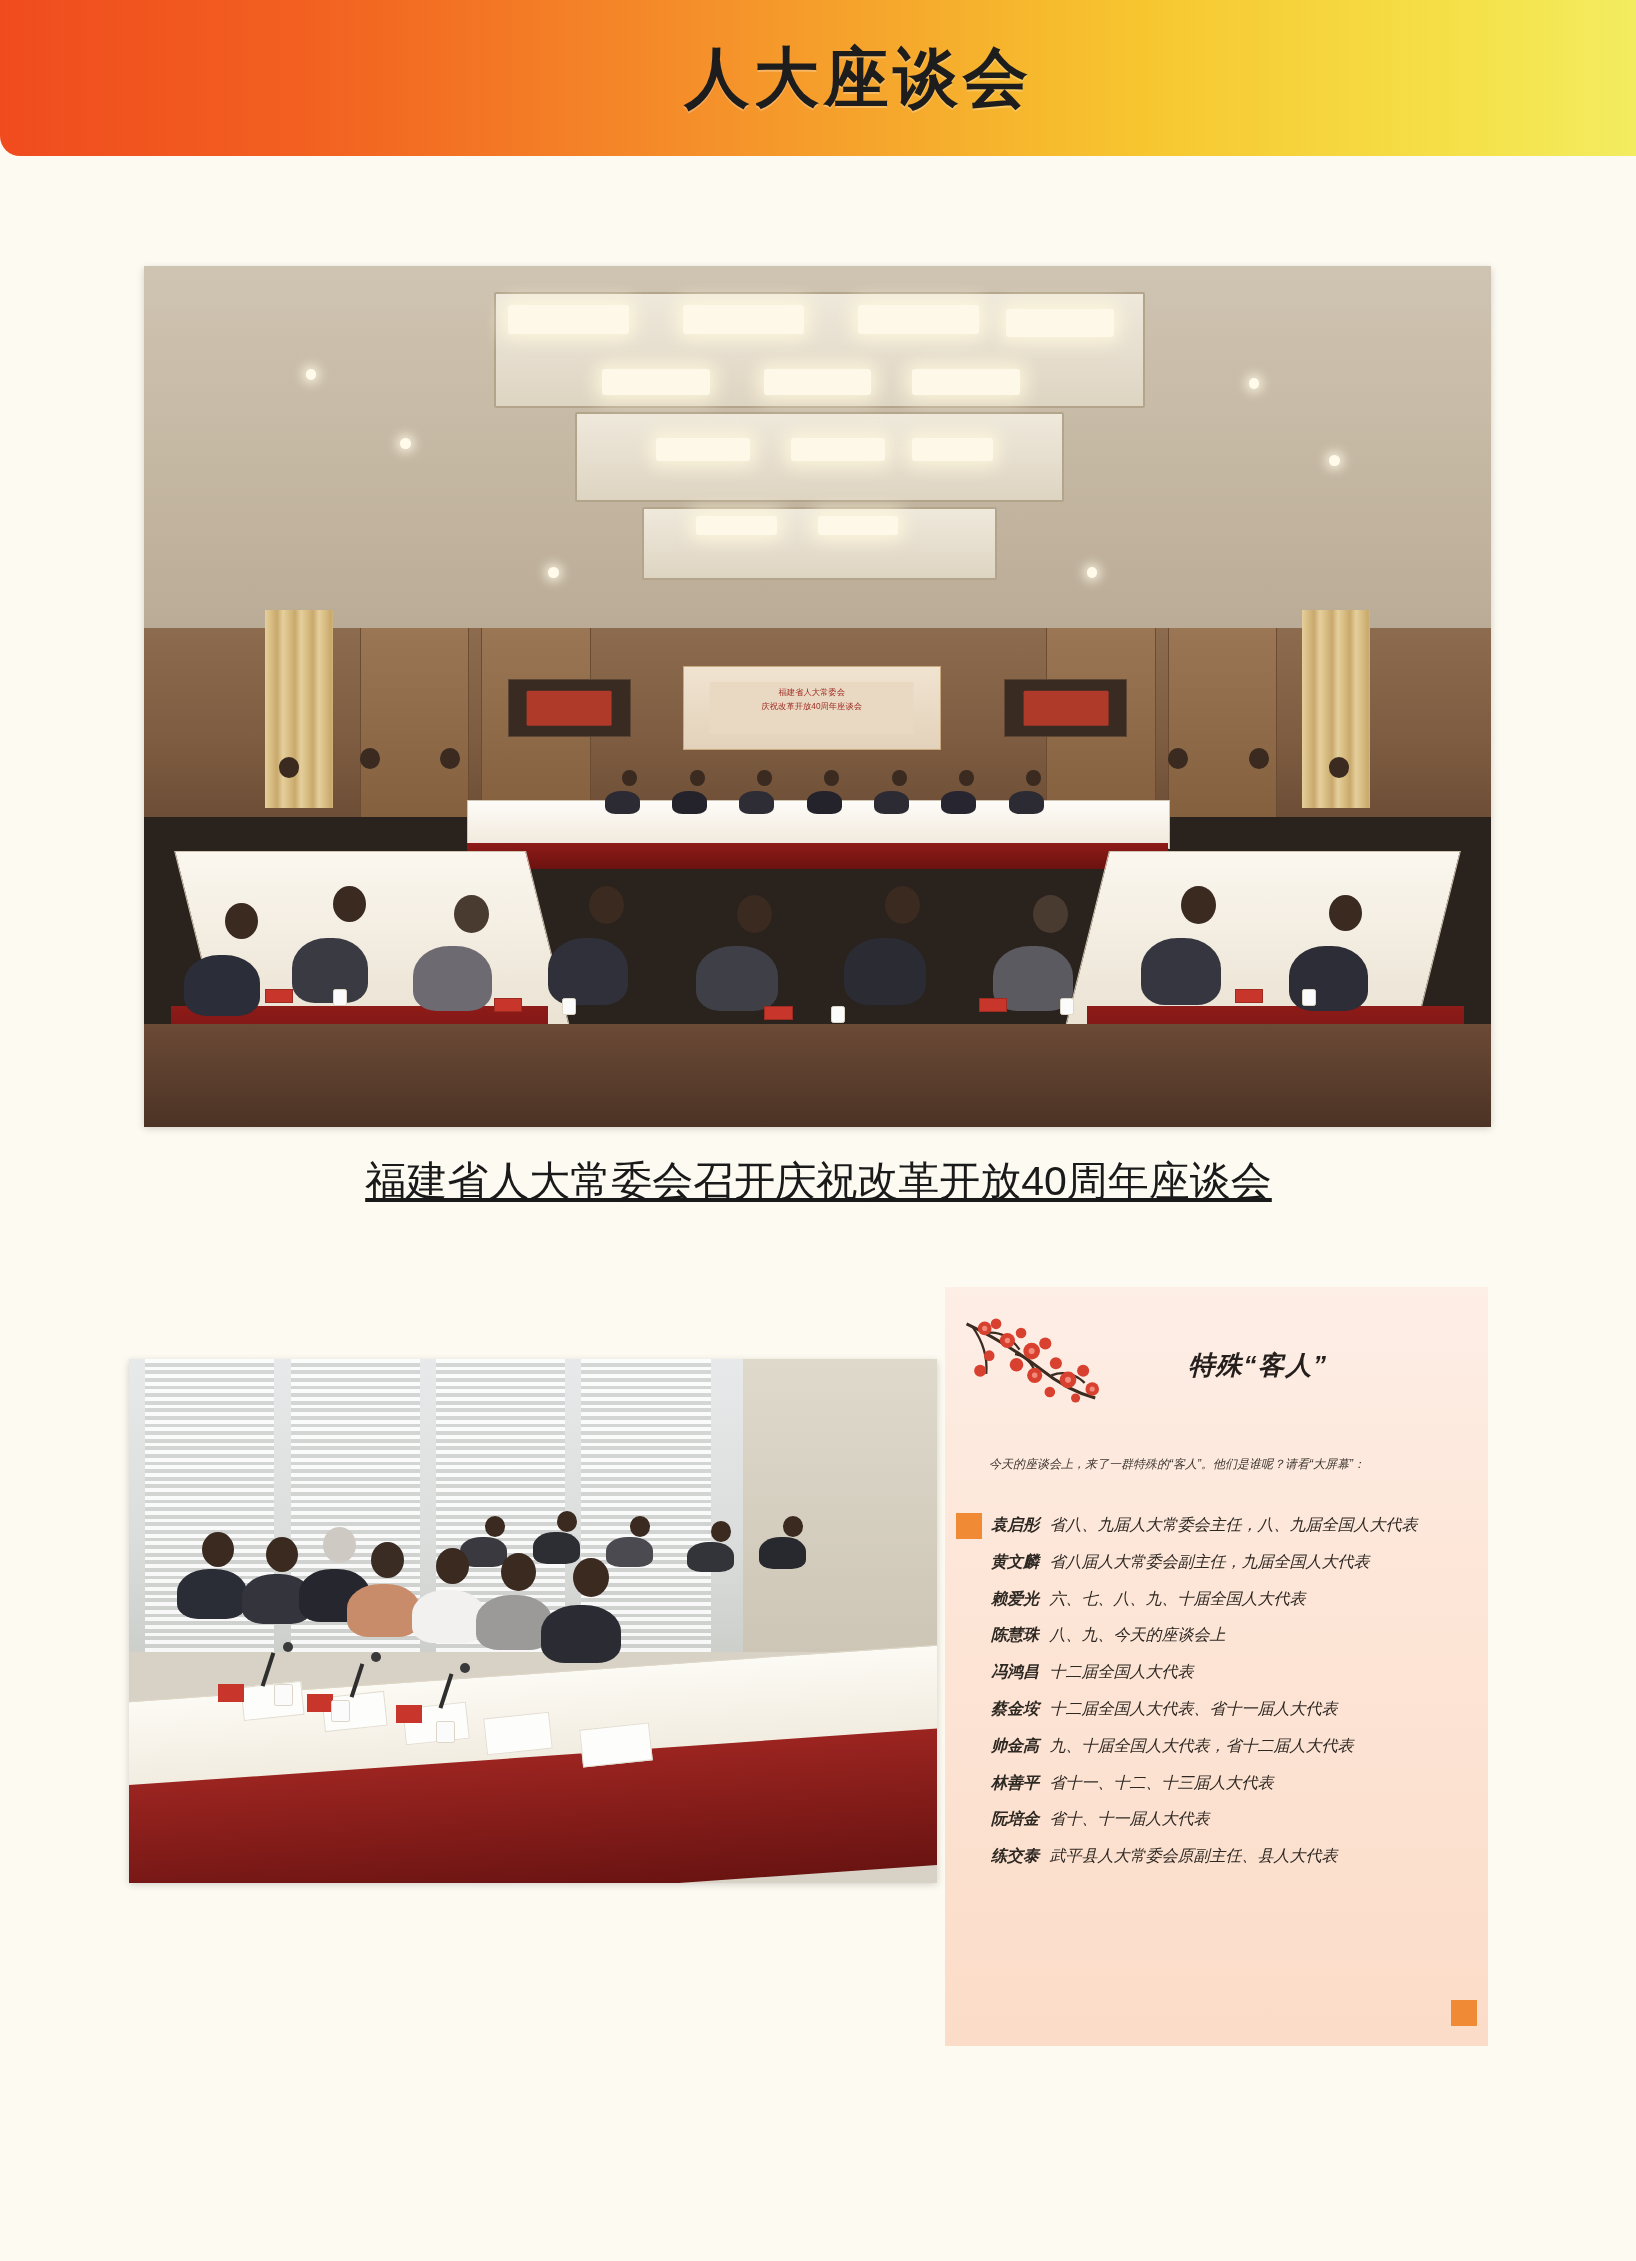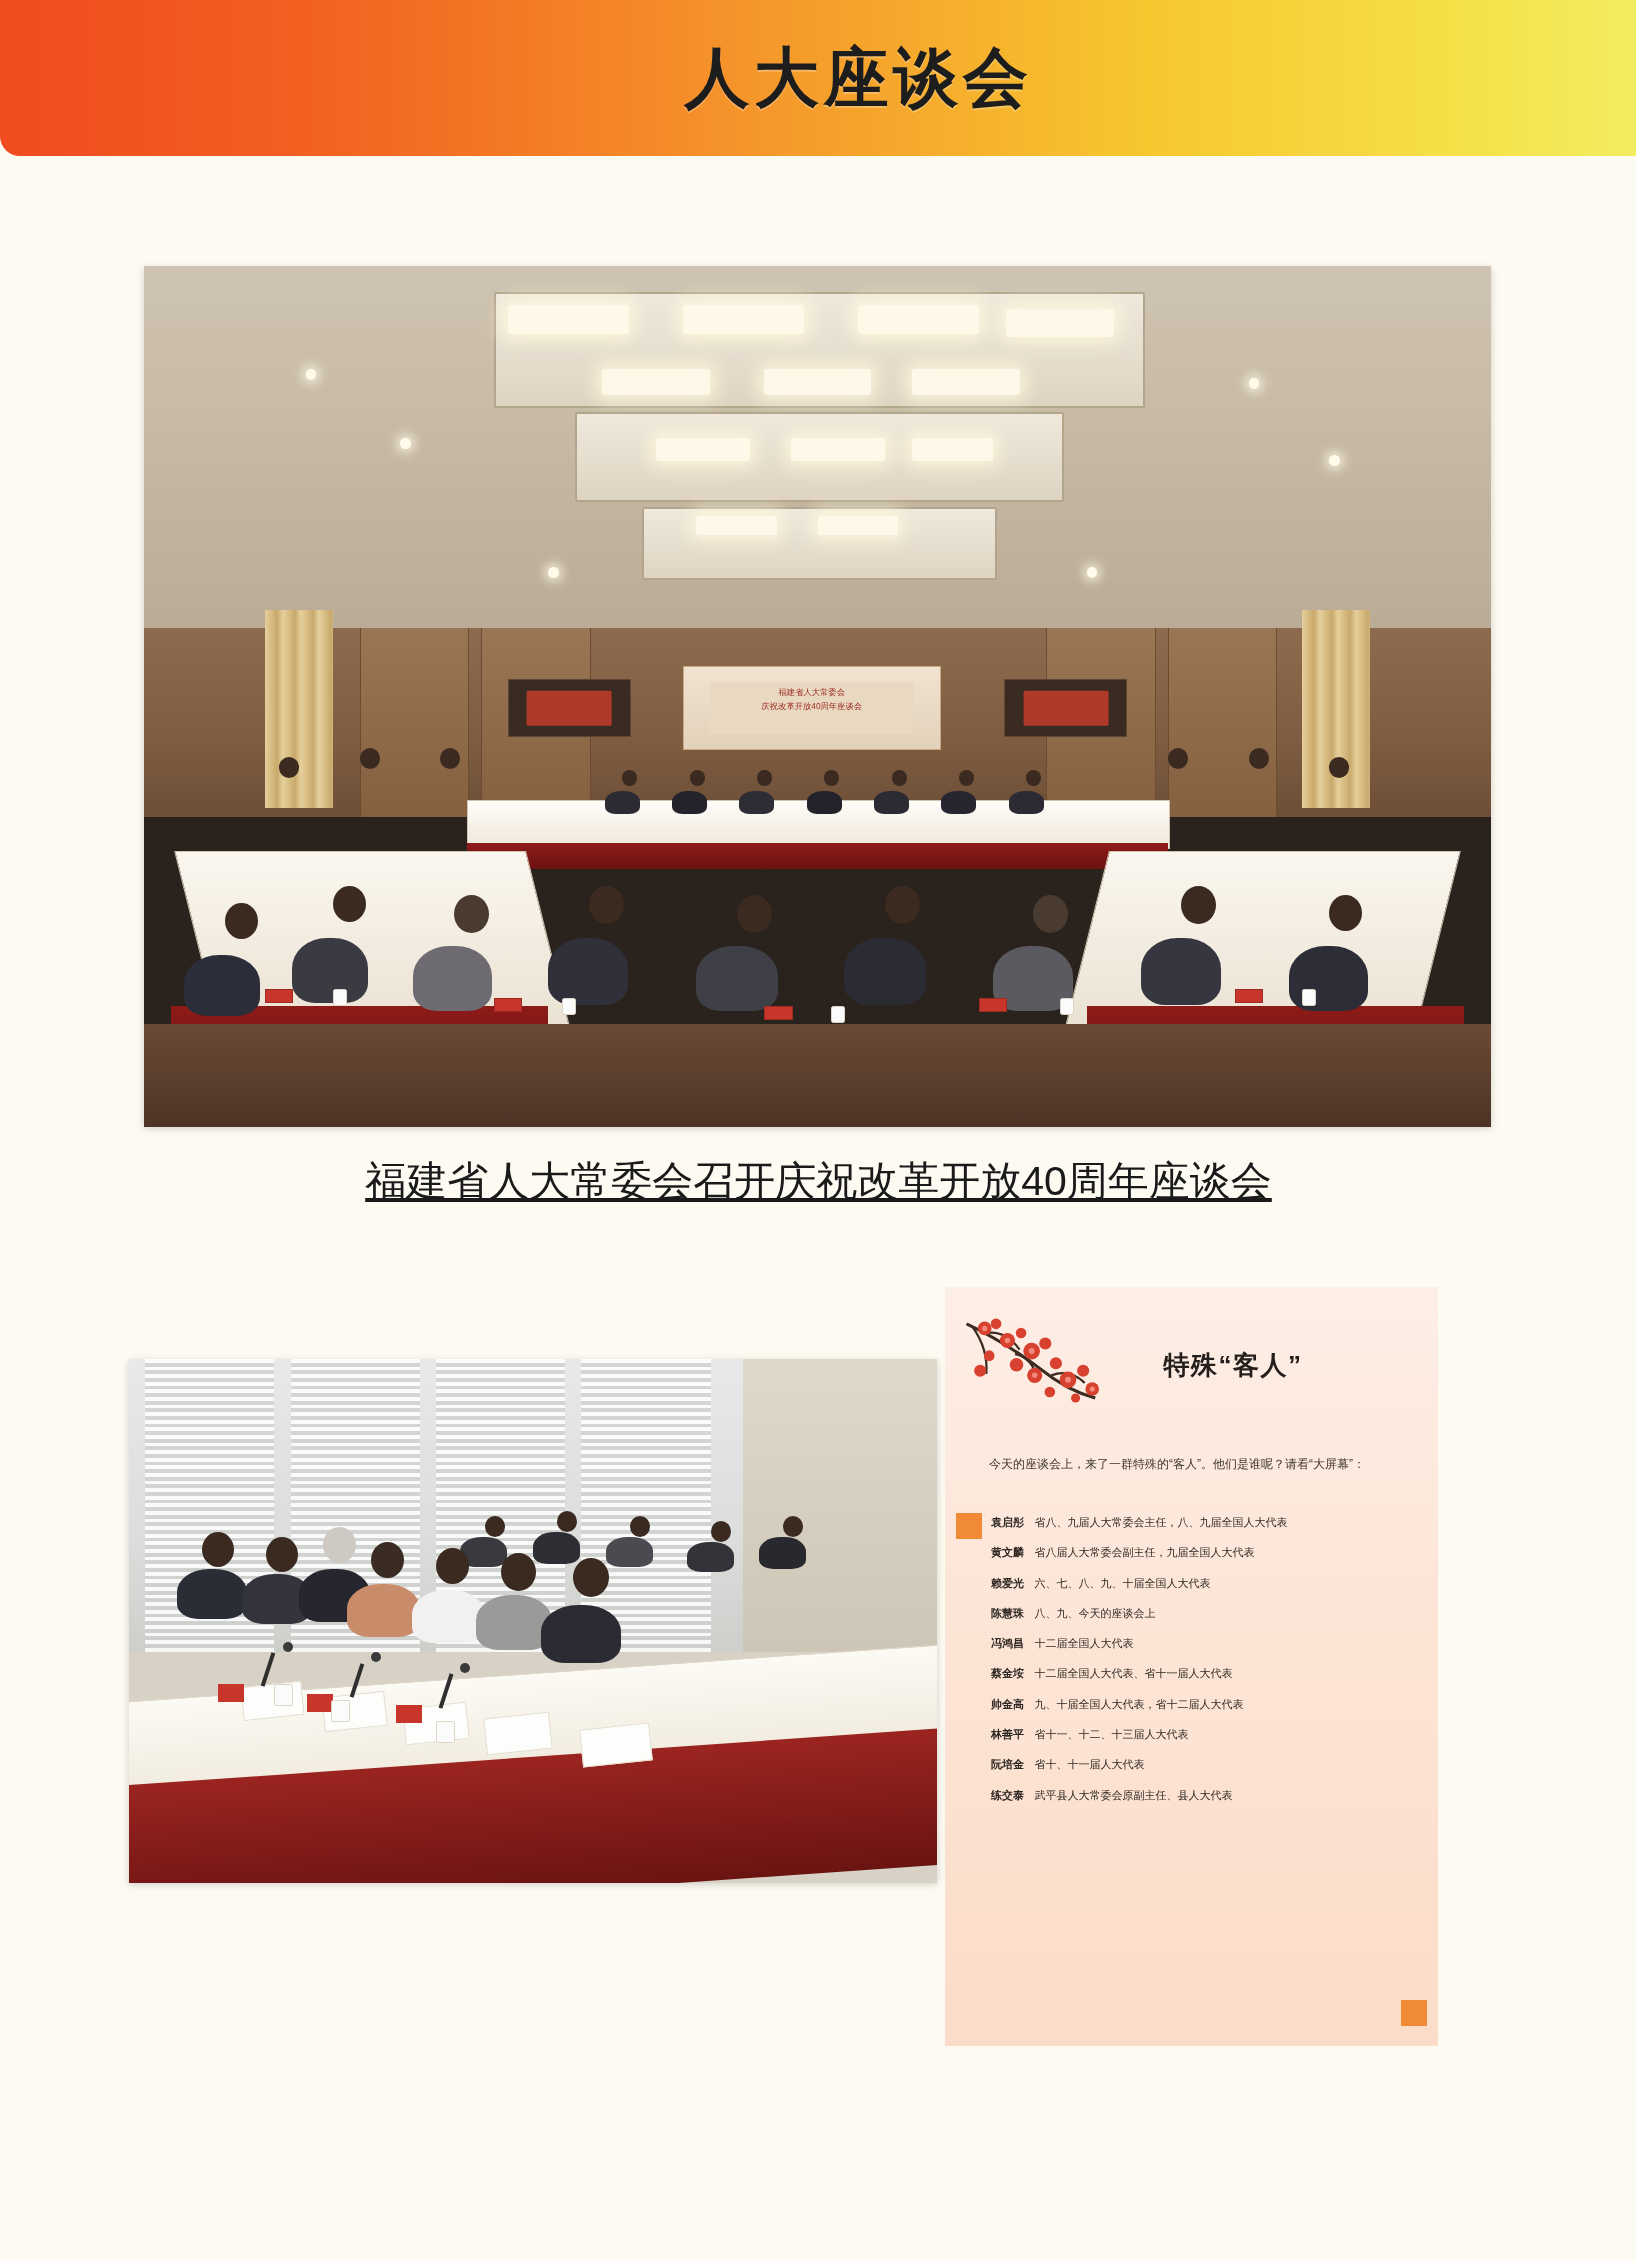--- a/index.html
+++ b/index.html
@@ -290,23 +290,24 @@
     font-size: 39px;
     line-height: 1.38;
     color: #1a1a1a;
   }
 
   
   .guest-card {
     position: absolute;
     left: 945px;
     top: 1131px;
-    width: 493px;
+    width: 543px;
     height: 759px;
     background: linear-gradient(180deg, #fdeee6 0%, #fde6d8 38%, #fbdcc8 100%);
+    font-style: italic;
   }
   .guest-corner-tl {
     position: absolute;
     left: 10.6px; top: 226px;
     width: 26px; height: 26px;
     background: #f08a35;
   }
   .guest-corner-br {
     position: absolute;
     right: 10.6px; bottom: 20px;
@@ -340,21 +341,21 @@
   }
   .guest-list {
     position: absolute;
     left: 46px;
     top: 228px;
     width: 463px;
   }
   .guest-row {
     display: flex;
     align-items: baseline;
-    font-size: 11px;
+    font-size: 16px;
     color: #2e2823;
     margin-bottom: 16px;
     line-height: 1.3;
   }
   .guest-name {
     font-weight: bold;
     margin-right: 10.6px;
     white-space: nowrap;
   }
   .guest-role {

